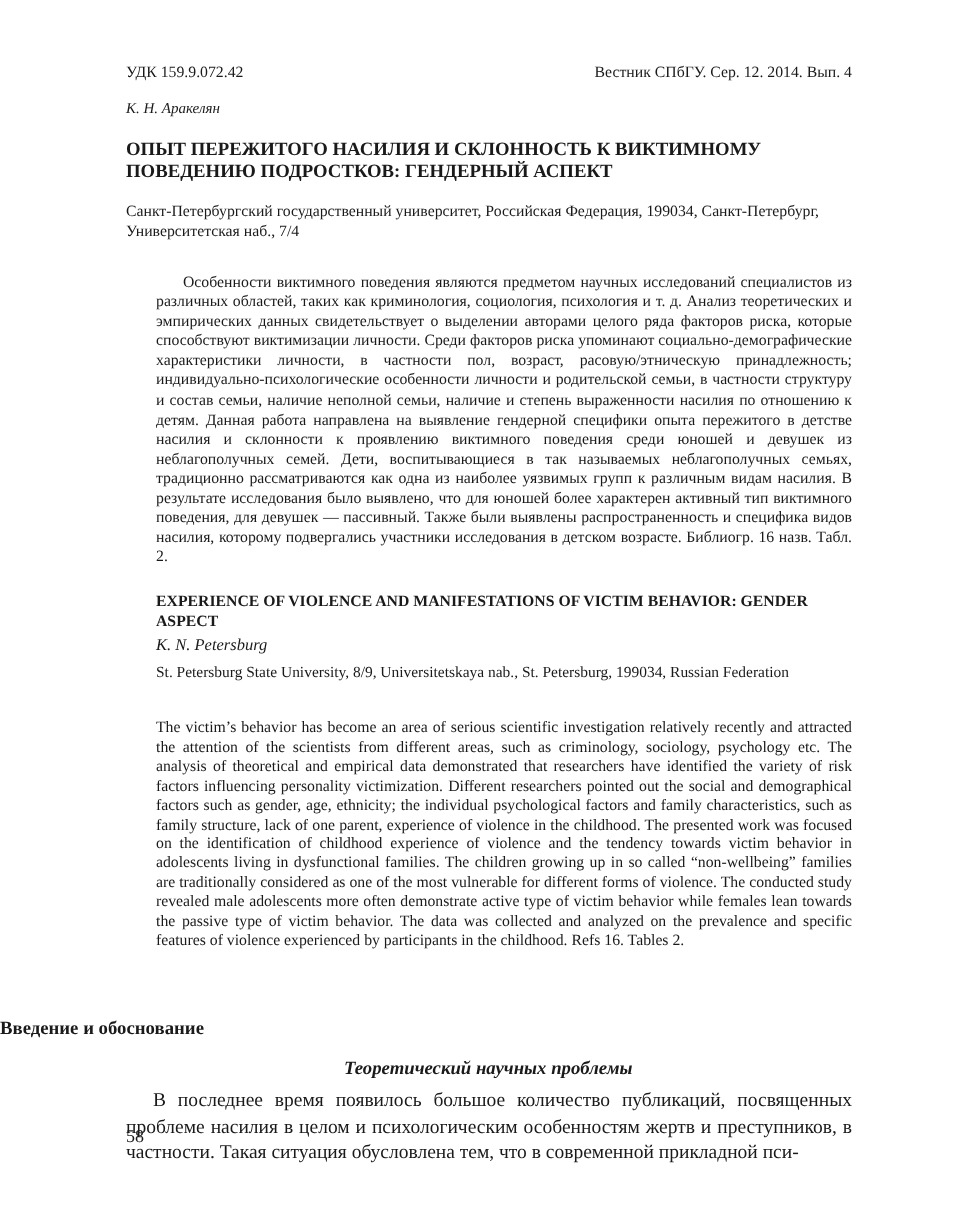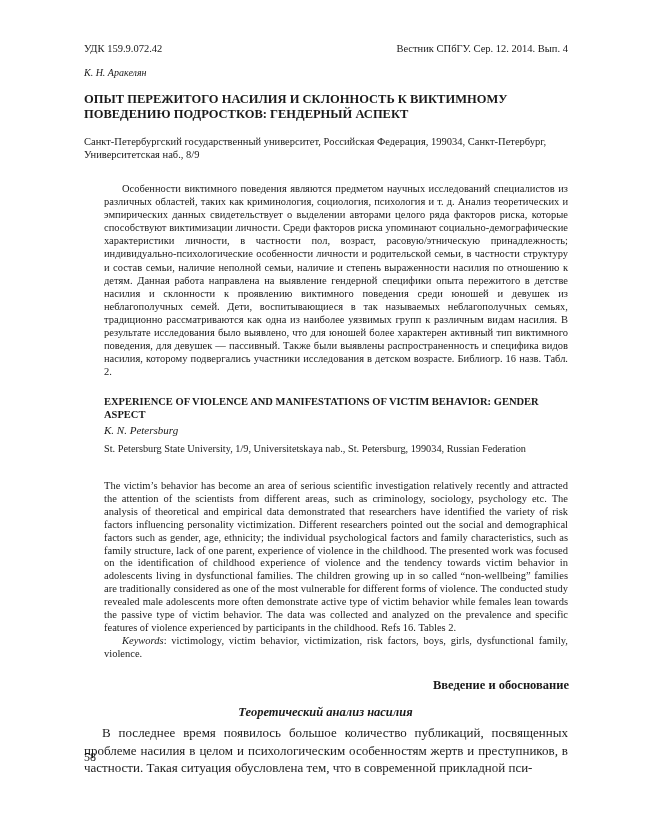--- a/index.html
+++ b/index.html
@@ -14,49 +14,48 @@
   .affil { left: 84px; top: 135px; width: 484px; font-size: 10.5px; line-height: 13px; }
   .abs-block { left: 104px; width: 464px; font-size: 10.5px; line-height: 13.1px; text-align: justify; }
   .ru-abstract { top: 182px; }
   .ru-abstract p, .en-abstract p { margin: 0; text-indent: 18px; }
   .ital { font-style: italic; }
   .en-title { left: 104px; top: 396px; width: 464px; font-size: 10.5px; font-weight: bold; line-height: 12.5px; }
   .en-author { left: 104px; top: 424px; font-size: 11px; font-style: italic; }
   .en-affil { left: 104px; top: 443px; font-size: 10.3px; }
   .en-abstract { top: 480px; line-height: 12.9px; }
   .en-abstract p.first { text-indent: 0; }
-  .sec-title { top: 678px; left: 0; width: 525px; text-align: right; font-size: 12.5px; font-weight: bold; margin-left: 44px; }
+  .sec-title { top: 678px; left: 0; width: 525px; text-align: left; font-size: 12.5px; font-weight: bold; }
   .subsec-title { top: 705px; left: 0; width: 651px; text-align: center; font-size: 12.5px; font-weight: bold; font-style: italic; }
   .body-text { left: 84px; top: 724px; width: 484px; font-size: 13px; line-height: 17.6px; text-align: justify; }
   .body-text p { margin: 0; text-indent: 18px; }
   .page-num { left: 84px; top: 750px; font-size: 12px; }
 </style>
 </head>
 <body>
 
 <div class="abs hdr hdr-left">УДК 159.9.072.42</div>
 <div class="abs hdr hdr-right">Вестник СПбГУ. Сер. 12. 2014. Вып. 4</div>
 
 <div class="abs author">К. Н. Аракелян</div>
 <div class="abs title">ОПЫТ ПЕРЕЖИТОГО НАСИЛИЯ И СКЛОННОСТЬ К ВИКТИМНОМУ ПОВЕДЕНИЮ ПОДРОСТКОВ: ГЕНДЕРНЫЙ АСПЕКТ</div>
-<div class="abs affil">Санкт-Петербургский государственный университет, Российская Федерация, 199034, Санкт-Петербург, Университетская наб., 8/9</div>
+<div class="abs affil">Санкт-Петербургский государственный университет, Российская Федерация, 199034, Санкт-Петербург, Университетская наб., 7/4</div>
 
 <div class="abs abs-block ru-abstract">
   <p>Особенности виктимного поведения являются предметом научных исследований специалистов из различных областей, таких как криминология, социология, психология и т. д. Анализ теоретических и эмпирических данных свидетельствует о выделении авторами целого ряда факторов риска, которые способствуют виктимизации личности. Среди факторов риска упоминают социально-демографические характеристики личности, в частности пол, возраст, расовую/этническую принадлежность; индивидуально-психологические особенности личности и родительской семьи, в частности структуру и состав семьи, наличие неполной семьи, наличие и степень выраженности насилия по отношению к детям. Данная работа направлена на выявление гендерной специфики опыта пережитого в детстве насилия и склонности к проявлению виктимного поведения среди юношей и девушек из неблагополучных семей. Дети, воспитывающиеся в так называемых неблагополучных семьях, традиционно рассматриваются как одна из наиболее уязвимых групп к различным видам насилия. В результате исследования было выявлено, что для юношей более характерен активный тип виктимного поведения, для девушек — пассивный. Также были выявлены распространенность и специфика видов насилия, которому подвергались участники исследования в детском возрасте. Библиогр. 16 назв. Табл. 2.</p>
 </div>
 
 <div class="abs en-title">EXPERIENCE OF VIOLENCE AND MANIFESTATIONS OF VICTIM BEHAVIOR: GENDER ASPECT</div>
 <div class="abs en-author">K. N. Petersburg</div>
-<div class="abs en-affil">St. Petersburg State University, 1/9, Universitetskaya nab., St. Petersburg, 199034, Russian Federation</div>
+<div class="abs en-affil">St. Petersburg State University, 8/9, Universitetskaya nab., St. Petersburg, 199034, Russian Federation</div>
 
 <div class="abs abs-block en-abstract">
   <p class="first">The victim’s behavior has become an area of serious scientific investigation relatively recently and attracted the attention of the scientists from different areas, such as criminology, sociology, psychology etc. The analysis of theoretical and empirical data demonstrated that researchers have identified the variety of risk factors influencing personality victimization. Different researchers pointed out the social and demographical factors such as gender, age, ethnicity; the individual psychological factors and family characteristics, such as family structure, lack of one parent, experience of violence in the childhood. The presented work was focused on the identification of childhood experience of violence and the tendency towards victim behavior in adolescents living in dysfunctional families. The children growing up in so called “non-wellbeing” families are traditionally considered as one of the most vulnerable for different forms of violence. The conducted study revealed male adolescents more often demonstrate active type of victim behavior while females lean towards the passive type of victim behavior. The data was collected and analyzed on the prevalence and specific features of violence experienced by participants in the childhood. Refs 16. Tables 2.</p>
-  <p><span class="ital">Keywords</span><span>: victimology, victim behavior, victimization, risk factors, boys, girls, dysfunctional family, violence.</span></p>
 </div>
 
 <div class="abs sec-title">Введение и обоснование</div>
-<div class="abs subsec-title">Теоретический анализ насилия</div>
+<div class="abs subsec-title">Теоретический научных проблемы</div>
 
 <div class="abs body-text">
   <p>В последнее время появилось большое количество публикаций, посвященных проблеме насилия в целом и психологическим особенностям жертв и преступников, в частности. Такая ситуация обусловлена тем, что в современной прикладной пси-</p>
 </div>
 
 <div class="abs page-num">58</div>
 
 </body></html>

